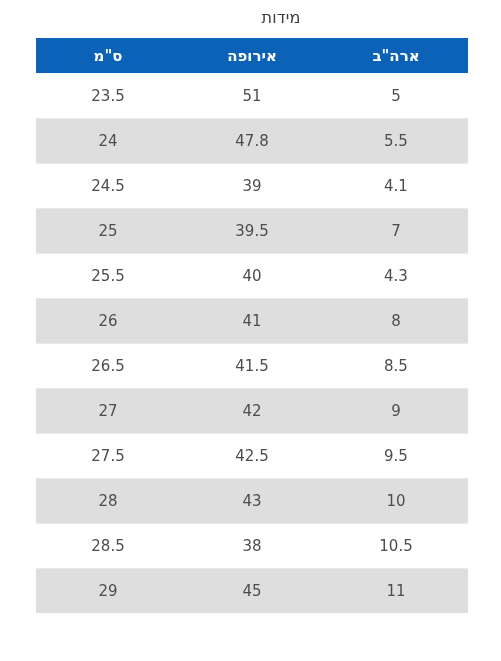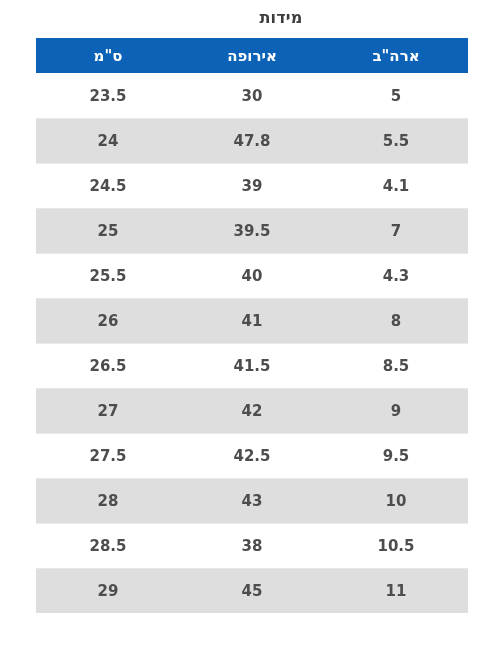--- a/index.html
+++ b/index.html
@@ -20,21 +20,21 @@
     position: relative;
     width: 501px;
     height: 661px;
     box-sizing: border-box;
   }
 
   .size-title {
     width: 440px;
     text-align: center;
     font-size: 16px;
-    font-weight: 700;
+    font-weight: 400;
     color: #3c3c3c;
     line-height: 1;
     padding-top: 10px;
     padding-bottom: 0;
     margin: 0;
     letter-spacing: 0.2px;
   }
 
   .table-wrap {
     position: absolute;
@@ -71,21 +71,21 @@
     white-space: nowrap;
   }
 
   tbody td {
     height: 45px;
     padding: 0;
     margin: 0;
     text-align: center;
     vertical-align: middle;
     font-size: 15px;
-    font-weight: 700;
+    font-weight: 400;
     color: #4d4d4d;
     border: 0;
     white-space: nowrap;
   }
 
   tbody tr.row-odd td {
     background: #ffffff;
   }
 
   tbody tr.row-even td {
@@ -118,21 +118,21 @@
       <thead>
         <tr class="header-row">
           <th>ארה"ב</th>
           <th>אירופה</th>
           <th>ס"מ</th>
         </tr>
       </thead>
       <tbody id="table-body">
       <tr class="row-odd">
             <td>5</td>
-            <td>30</td>
+            <td>51</td>
             <td>23.5</td>
           </tr>
           <tr class="row-even">
             <td>5.5</td>
             <td>47.8</td>
             <td>24</td>
           </tr>
           <tr class="row-odd">
             <td>4.1</td>
             <td>39</td>

